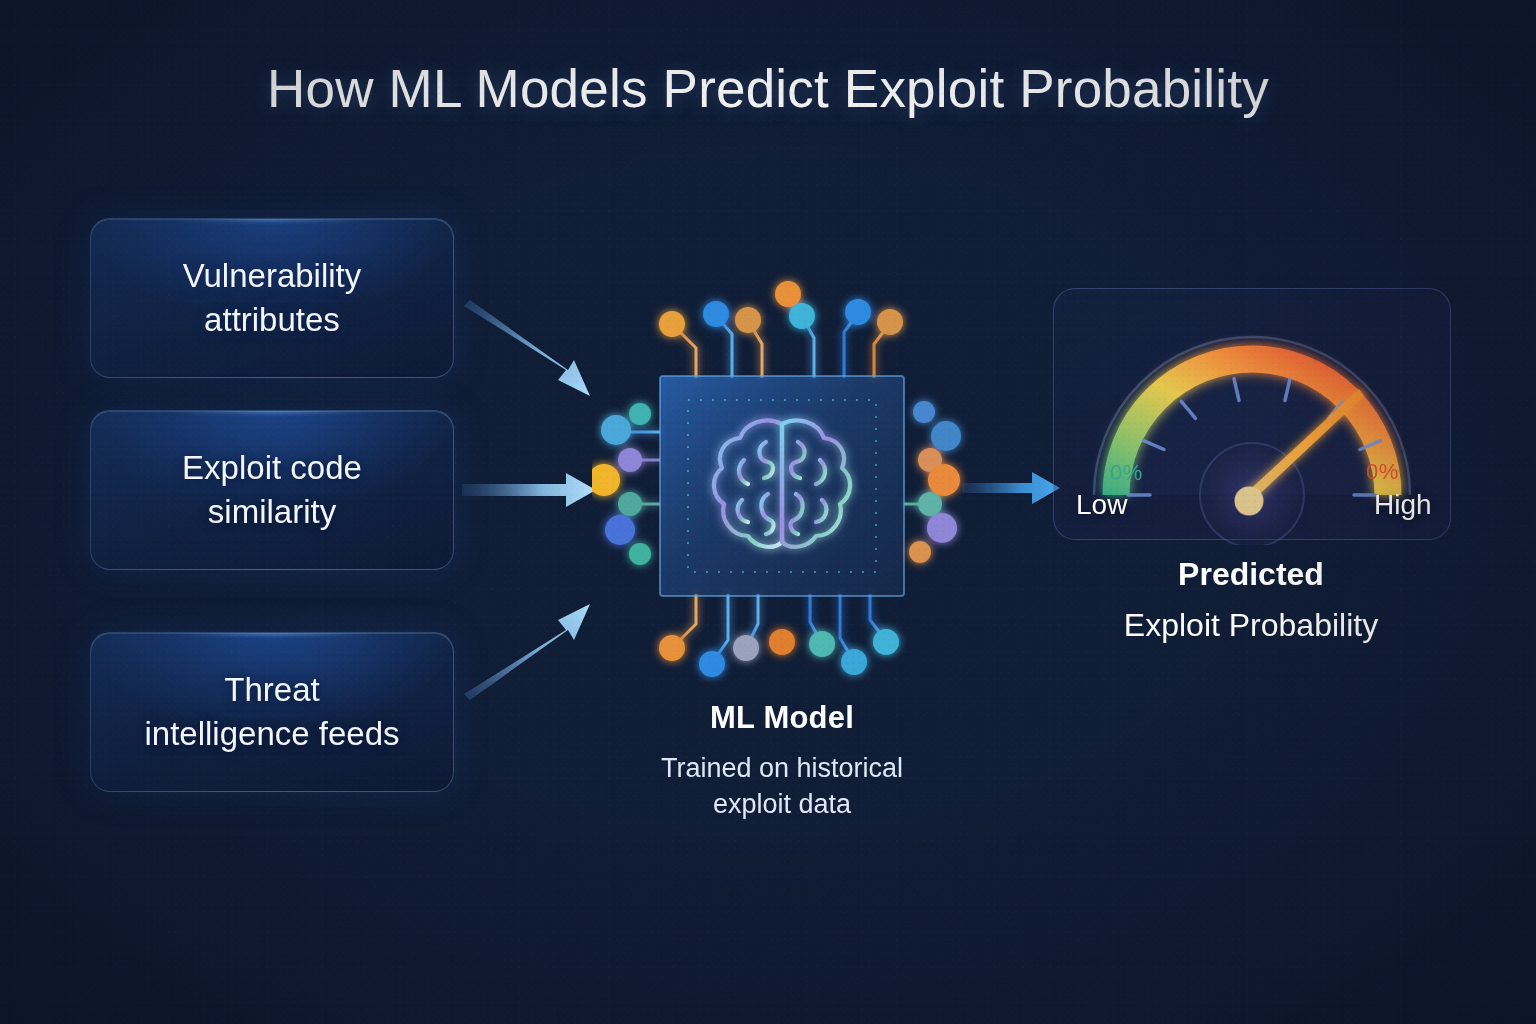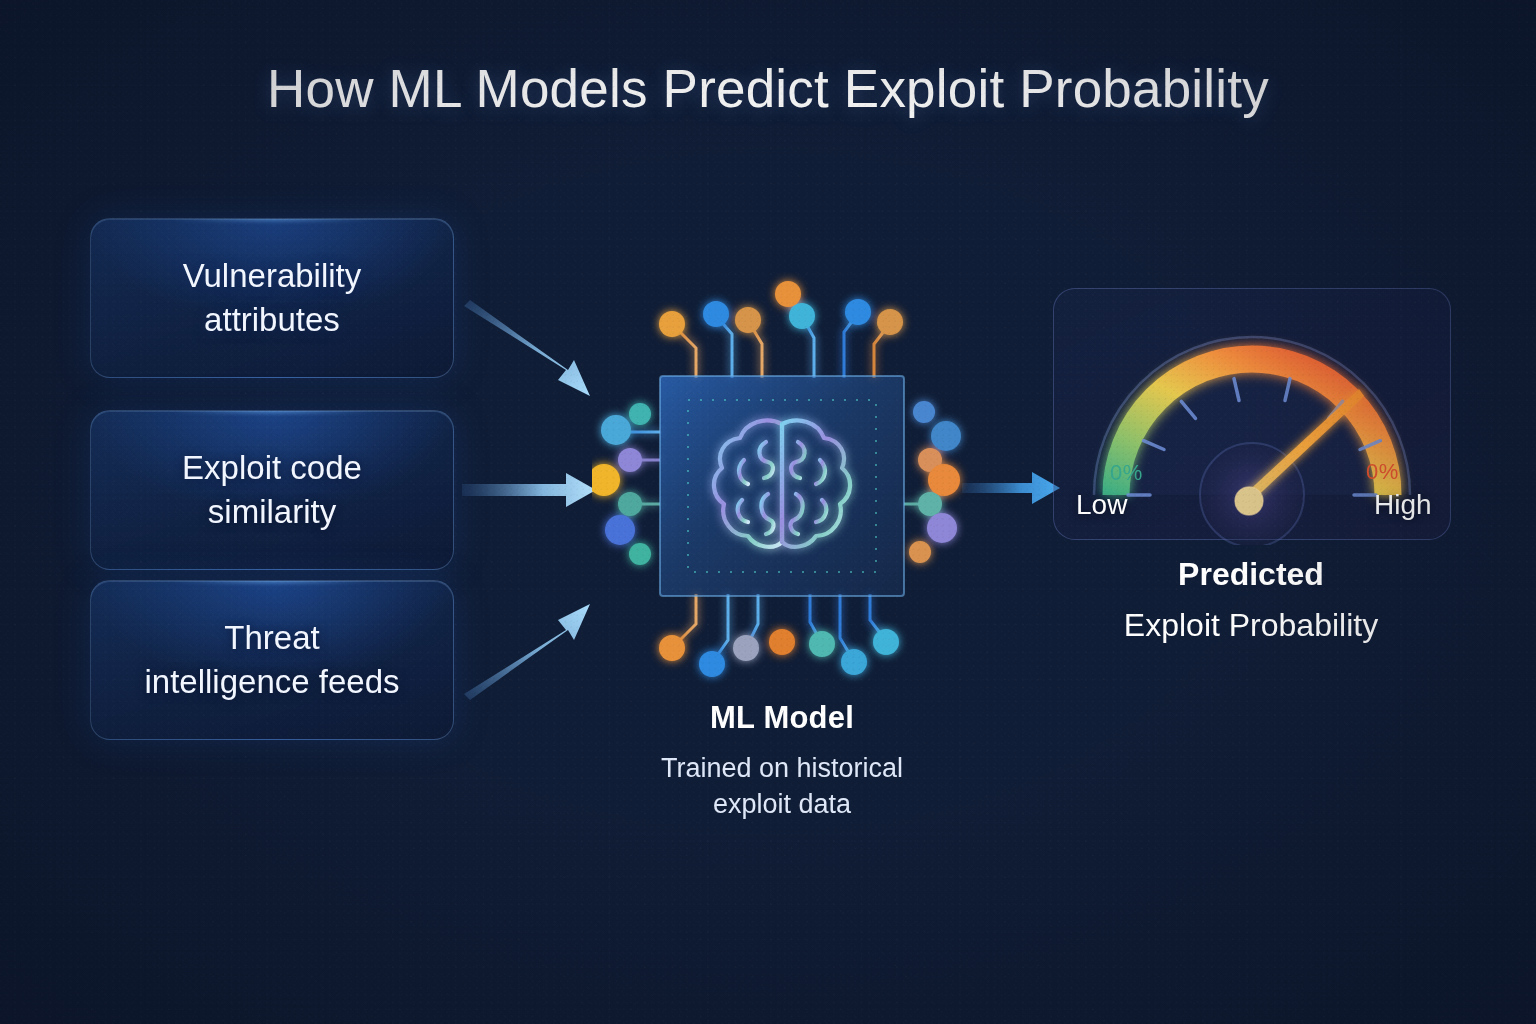--- a/index.html
+++ b/index.html
@@ -54,21 +54,21 @@
     content:"";position:absolute;top:-2px;left:22%;width:56%;height:4px;border-radius:50%;
     background:radial-gradient(ellipse at center, rgba(120,190,255,.95) 0%, rgba(70,140,255,0) 75%);
     filter:blur(2px);
   }
   .card .label{
     position:relative;z-index:2;color:#f2f6ff;font-size:33px;line-height:1.32;font-weight:400;
     text-shadow:0 1px 10px rgba(10,20,50,.9);
   }
   #card-1{top:218px;}
   #card-2{top:410px;}
-  #card-3{top:580px;align-items:center;}
+  #card-3{top:632px;align-items:center;}
   #card-1 .label{text-shadow:0 1px 12px rgba(20,40,90,.9);}
 
   
   .arrow-svg{position:absolute;pointer-events:none;}
   #arrow-1{left:462px;top:300px;}
   #arrow-2{left:462px;top:455px;}
   #arrow-3{left:462px;top:590px;}
   #arrow-4{left:962px;top:458px;}
 
   

